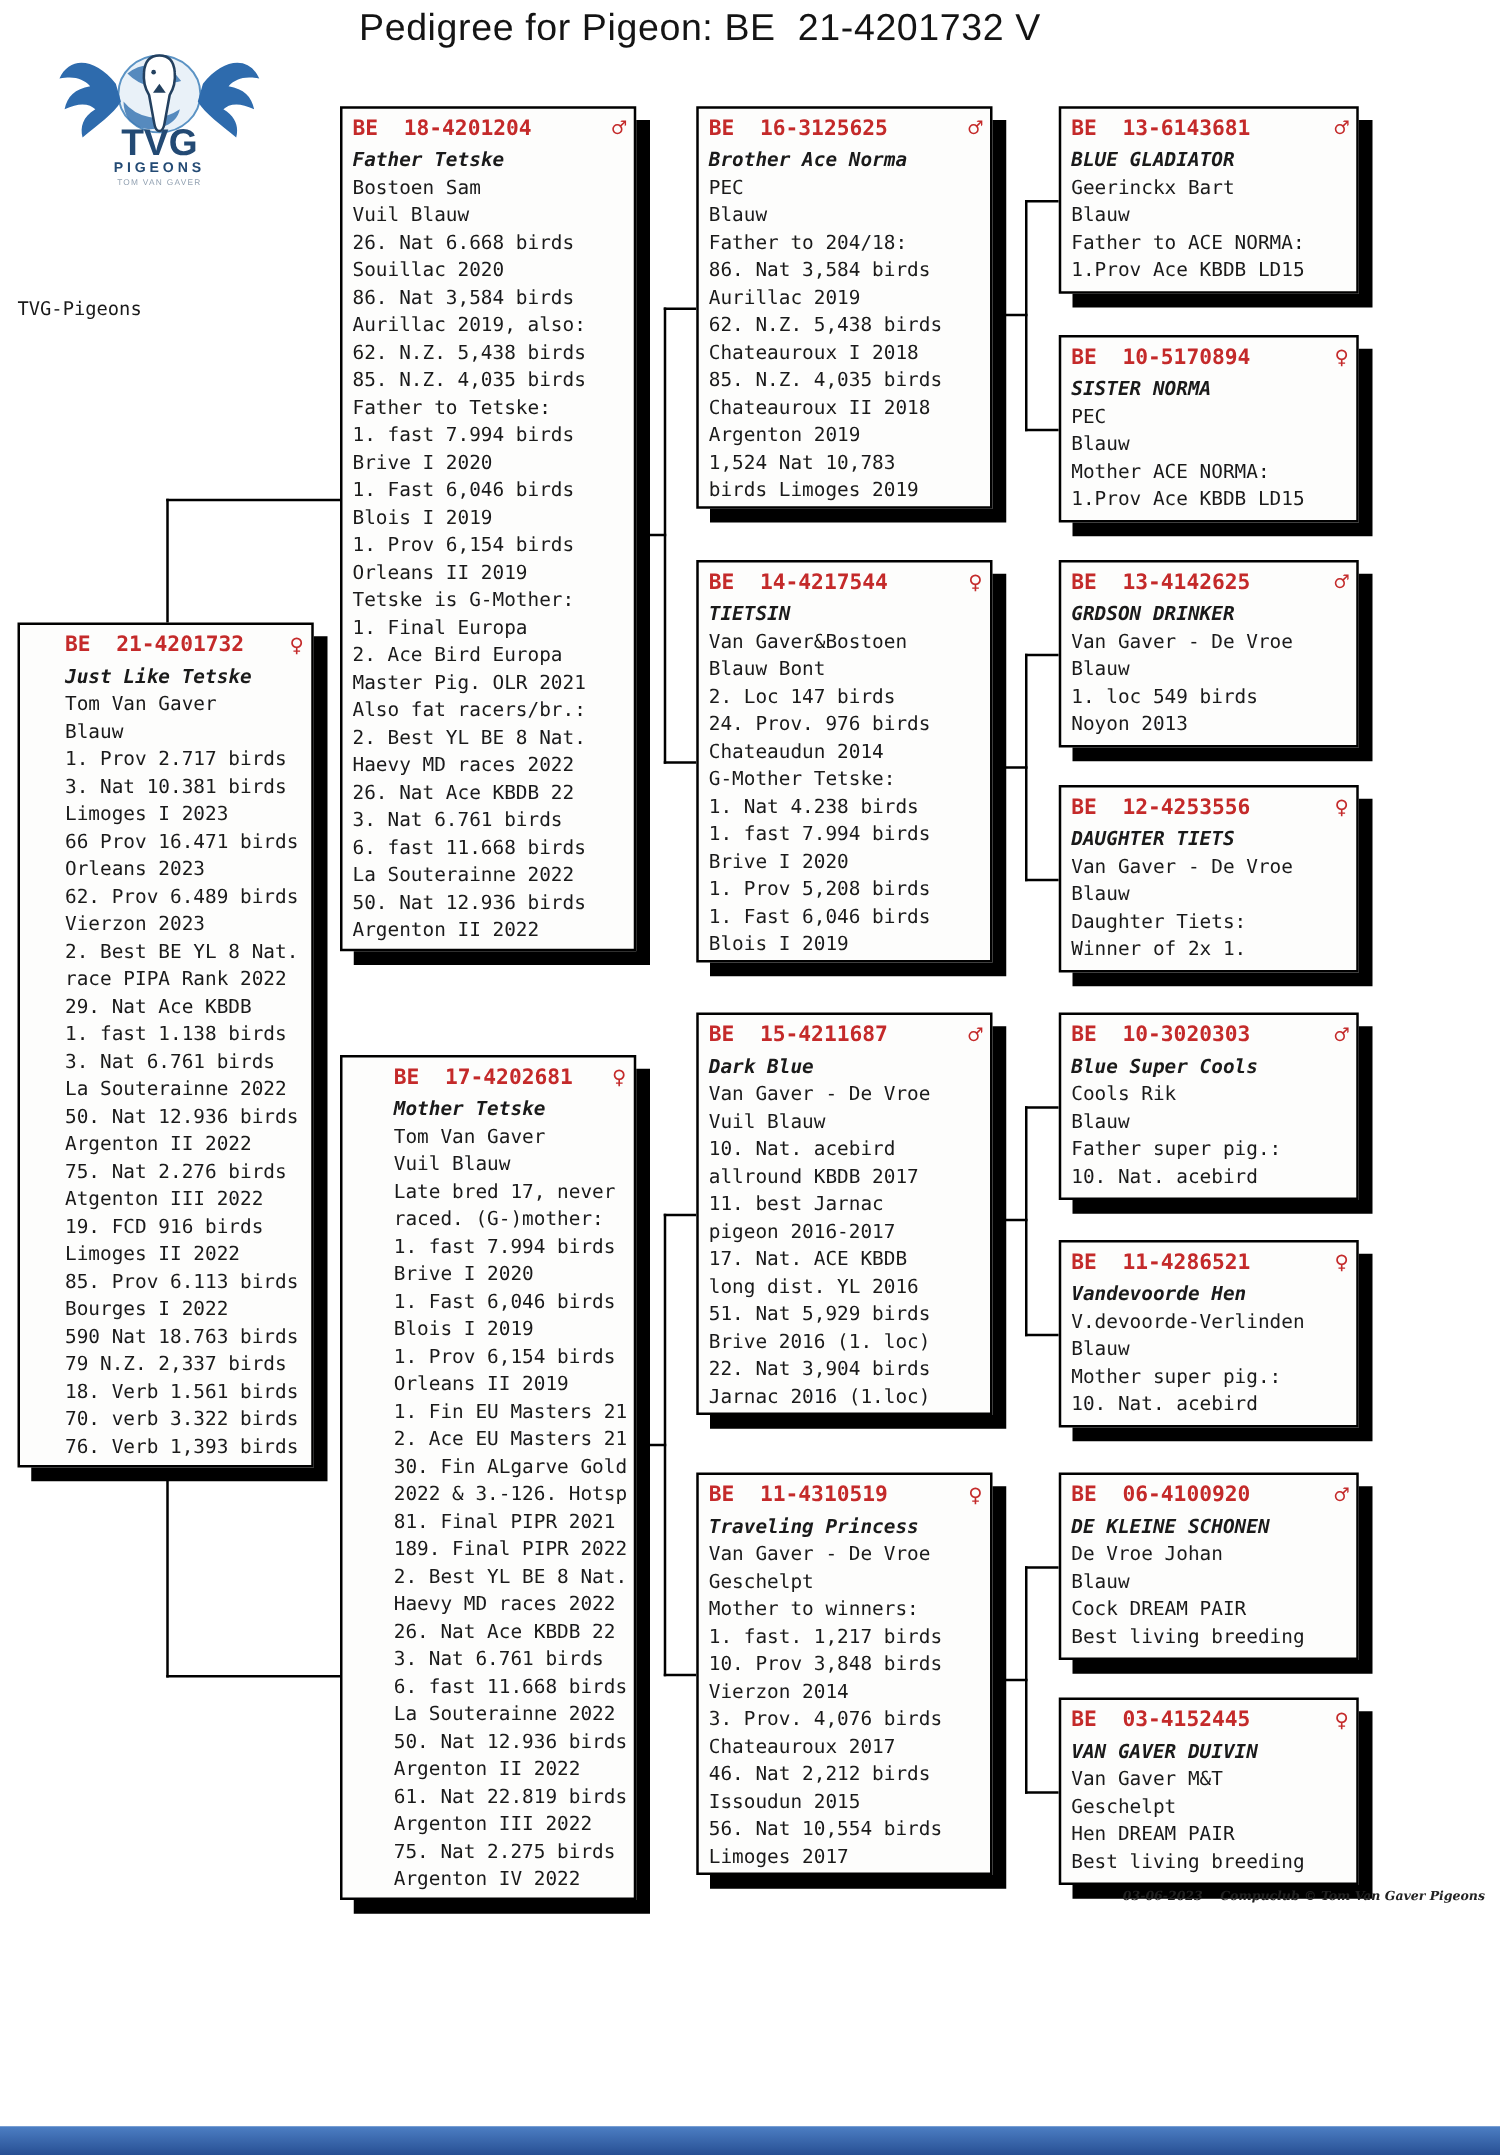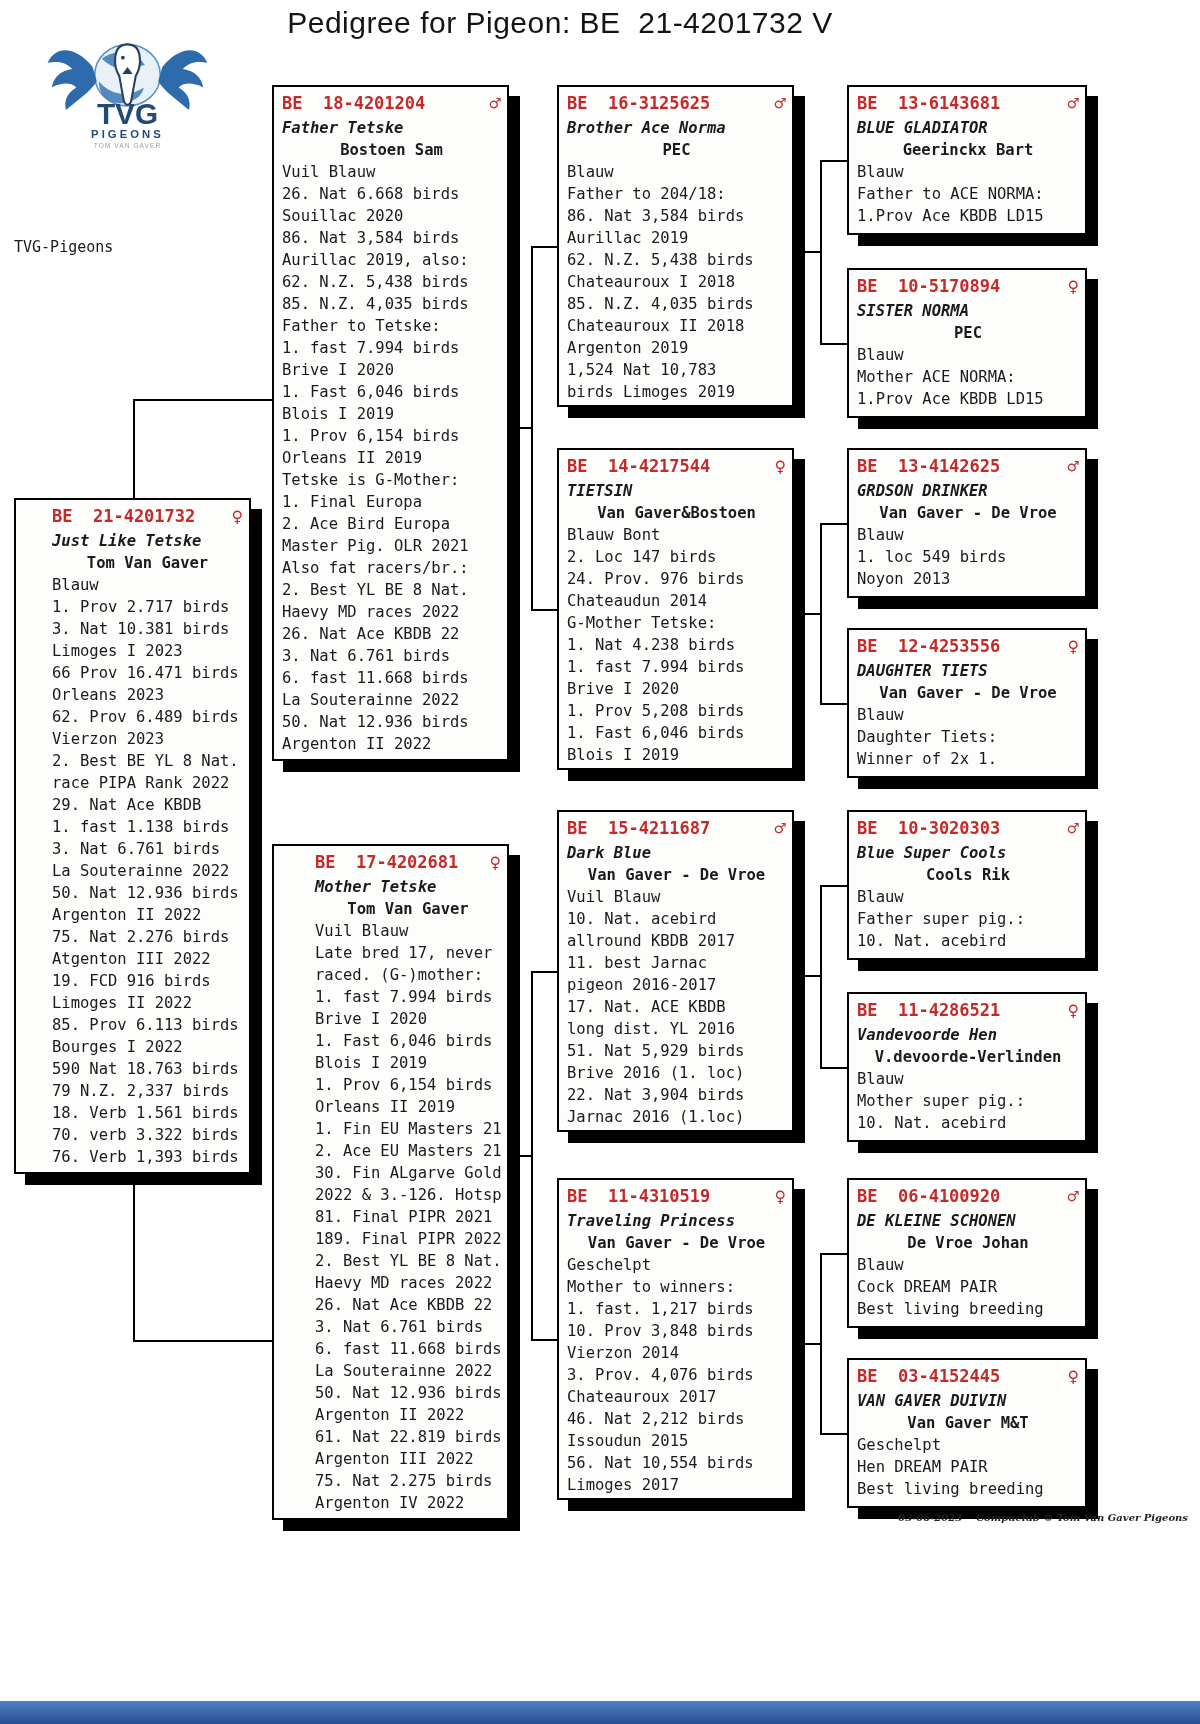--- a/index.html
+++ b/index.html
@@ -20,21 +20,21 @@
   .owner-label{position:absolute;left:14px;top:238px;font-size:15px;white-space:pre;}
 
   
   .pbox{position:absolute;background:#fdfdfc;border:2px solid #000;
         box-shadow:11px 11px 0 0 #000;padding:2px 6px 4px 8px;box-sizing:border-box;
         font-size:15.5px;line-height:22px;}
   .hdr{display:flex;justify-content:space-between;align-items:center;height:28px;line-height:26px;}
   .ring{color:#c42a2a;font-weight:bold;font-size:17px;white-space:pre;}
   .sex{color:#c42a2a;font-weight:bold;font-size:19px;line-height:24px;}
   .nm{font-weight:bold;font-style:italic;white-space:pre;}
-  .fc{font-weight:bold;white-space:pre;text-align:center;}
+  .fc{font-weight:normal;white-space:pre;}
   .bline{white-space:pre;}
 
   .p-subject{left:14px; top:498px; width:237px; height:676px;padding-left:36px;}
   .p-father {left:272px;top:85px;  width:237px; height:676px;}
   .p-mother {left:272px;top:844px; width:237px; height:676px;padding-left:41px;}
   .p-g1{left:557px;top:85px;  width:237px;height:322px;}
   .p-g2{left:557px;top:448px; width:237px;height:322px;}
   .p-g3{left:557px;top:810px; width:237px;height:322px;}
   .p-g4{left:557px;top:1178px;width:237px;height:322px;}
   .p-gg1{left:847px;top:85px;  width:240px;height:150px;}

